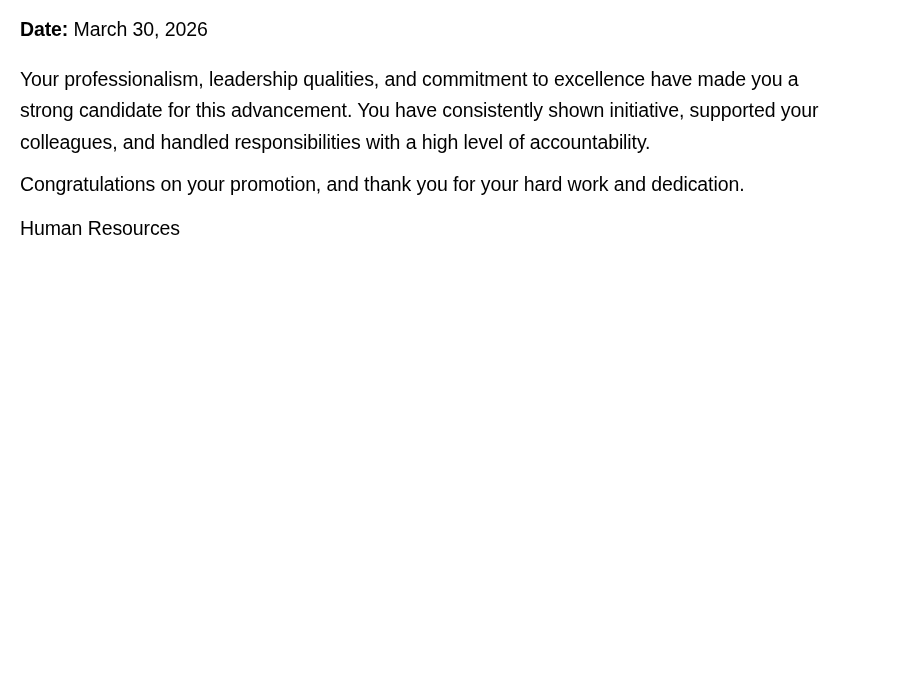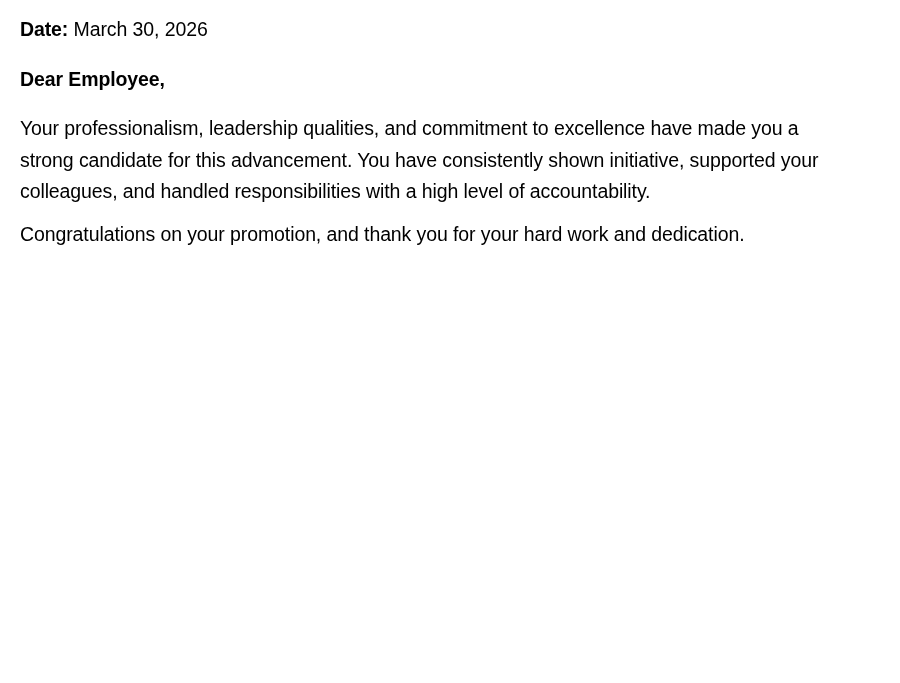--- a/index.html
+++ b/index.html
@@ -64,23 +64,23 @@
   #line-signoff   { margin-bottom: 2px; }
 </style>
 </head>
 <body>
 
 <div class="document">
 
   <p class="block line" id="line-date"><span class="bold">Date:</span><span class="regular"> March 30, 2026</span></p>
 
 
-  <p class="block line bold" id="line-greeting">Dear Employee,</p>
 
 
   <p class="block para regular" id="para-2">Your professionalism, leadership qualities, and commitment to excellence have made you a strong candidate for this advancement. You have consistently shown initiative, supported your colleagues, and handled responsibilities with a high level of accountability.</p>
 
 
   <p class="block para regular" id="para-4">Congratulations on your promotion, and thank you for your hard work and dedication.</p>
 
 
+  <p class="block signoff-name regular">Human Resources</p>
 
 </div>
 
 </body></html>

